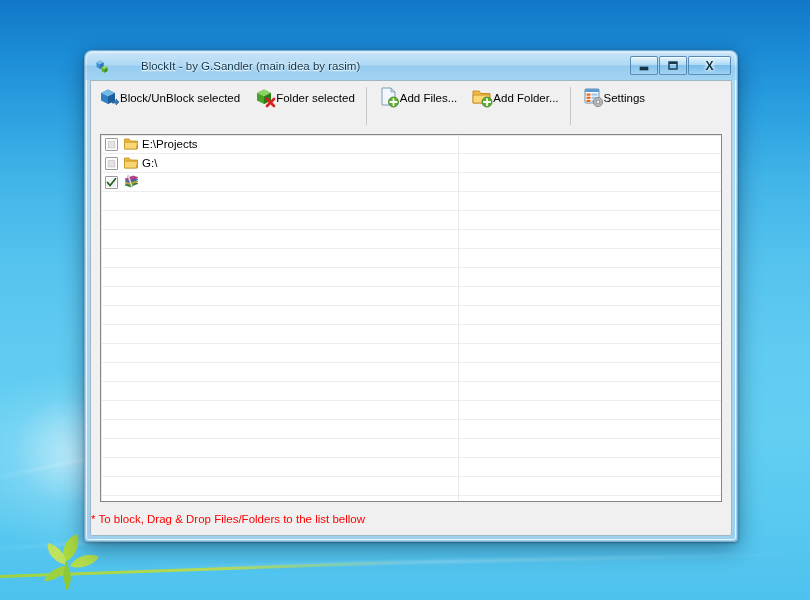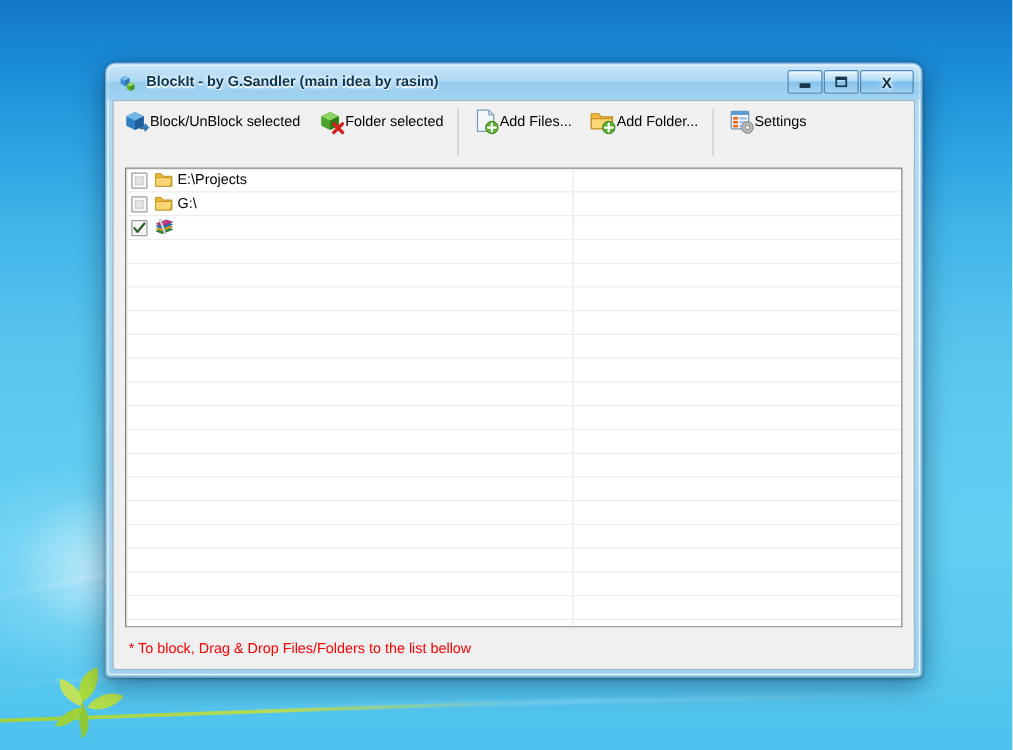--- a/index.html
+++ b/index.html
@@ -88,25 +88,26 @@
     background: linear-gradient(to bottom,
       rgba(223,240,252,.55) 0%,
       rgba(171,214,244,.45) 48%,
       rgba(124,190,235,.50) 52%,
       rgba(150,205,242,.55) 100%);
     border-radius: 7px 7px 0 0;
   }
   #app-icon { width: 17px; height: 17px; flex: 0 0 17px; margin-right: 6px; }
   #title-text {
     font-size: 11.5px;
-    font-weight: bold;
+    font-weight: normal;
     color: #0b3550;
     text-shadow: 0 0 4px rgba(255,255,255,.95), 0 0 7px rgba(255,255,255,.9), 0 1px 0 rgba(255,255,255,.9);
     white-space: nowrap;
     overflow: hidden;
+    margin-left: 24px;
   }
   #caption-buttons { margin-left: auto; display: flex; gap: 1px; }
   .cap-btn {
     width: 28px; height: 19px;
     border: 1px solid rgba(70,125,170,.85);
     border-radius: 2px;
     background: linear-gradient(to bottom, rgba(240,250,255,.75) 0%, rgba(186,223,247,.65) 45%, rgba(126,190,234,.7) 50%, rgba(165,212,243,.75) 100%);
     display: flex; align-items: center; justify-content: center;
     cursor: default;
     box-shadow: inset 0 1px 0 rgba(255,255,255,.85);
@@ -209,21 +210,20 @@
     white-space: nowrap;
   }
 
   
   #hintbar {
     position: absolute;
     left: 0; right: 0; bottom: 0;
     height: 33px;
     display: flex;
     align-items: center;
-    padding-left: 12px;
     background: #f0f0f0;
   }
   #hint-text {
     font-size: 11.5px;
     color: #ff0000;
     white-space: nowrap;
   }
 </style>
 </head>
 <body>

